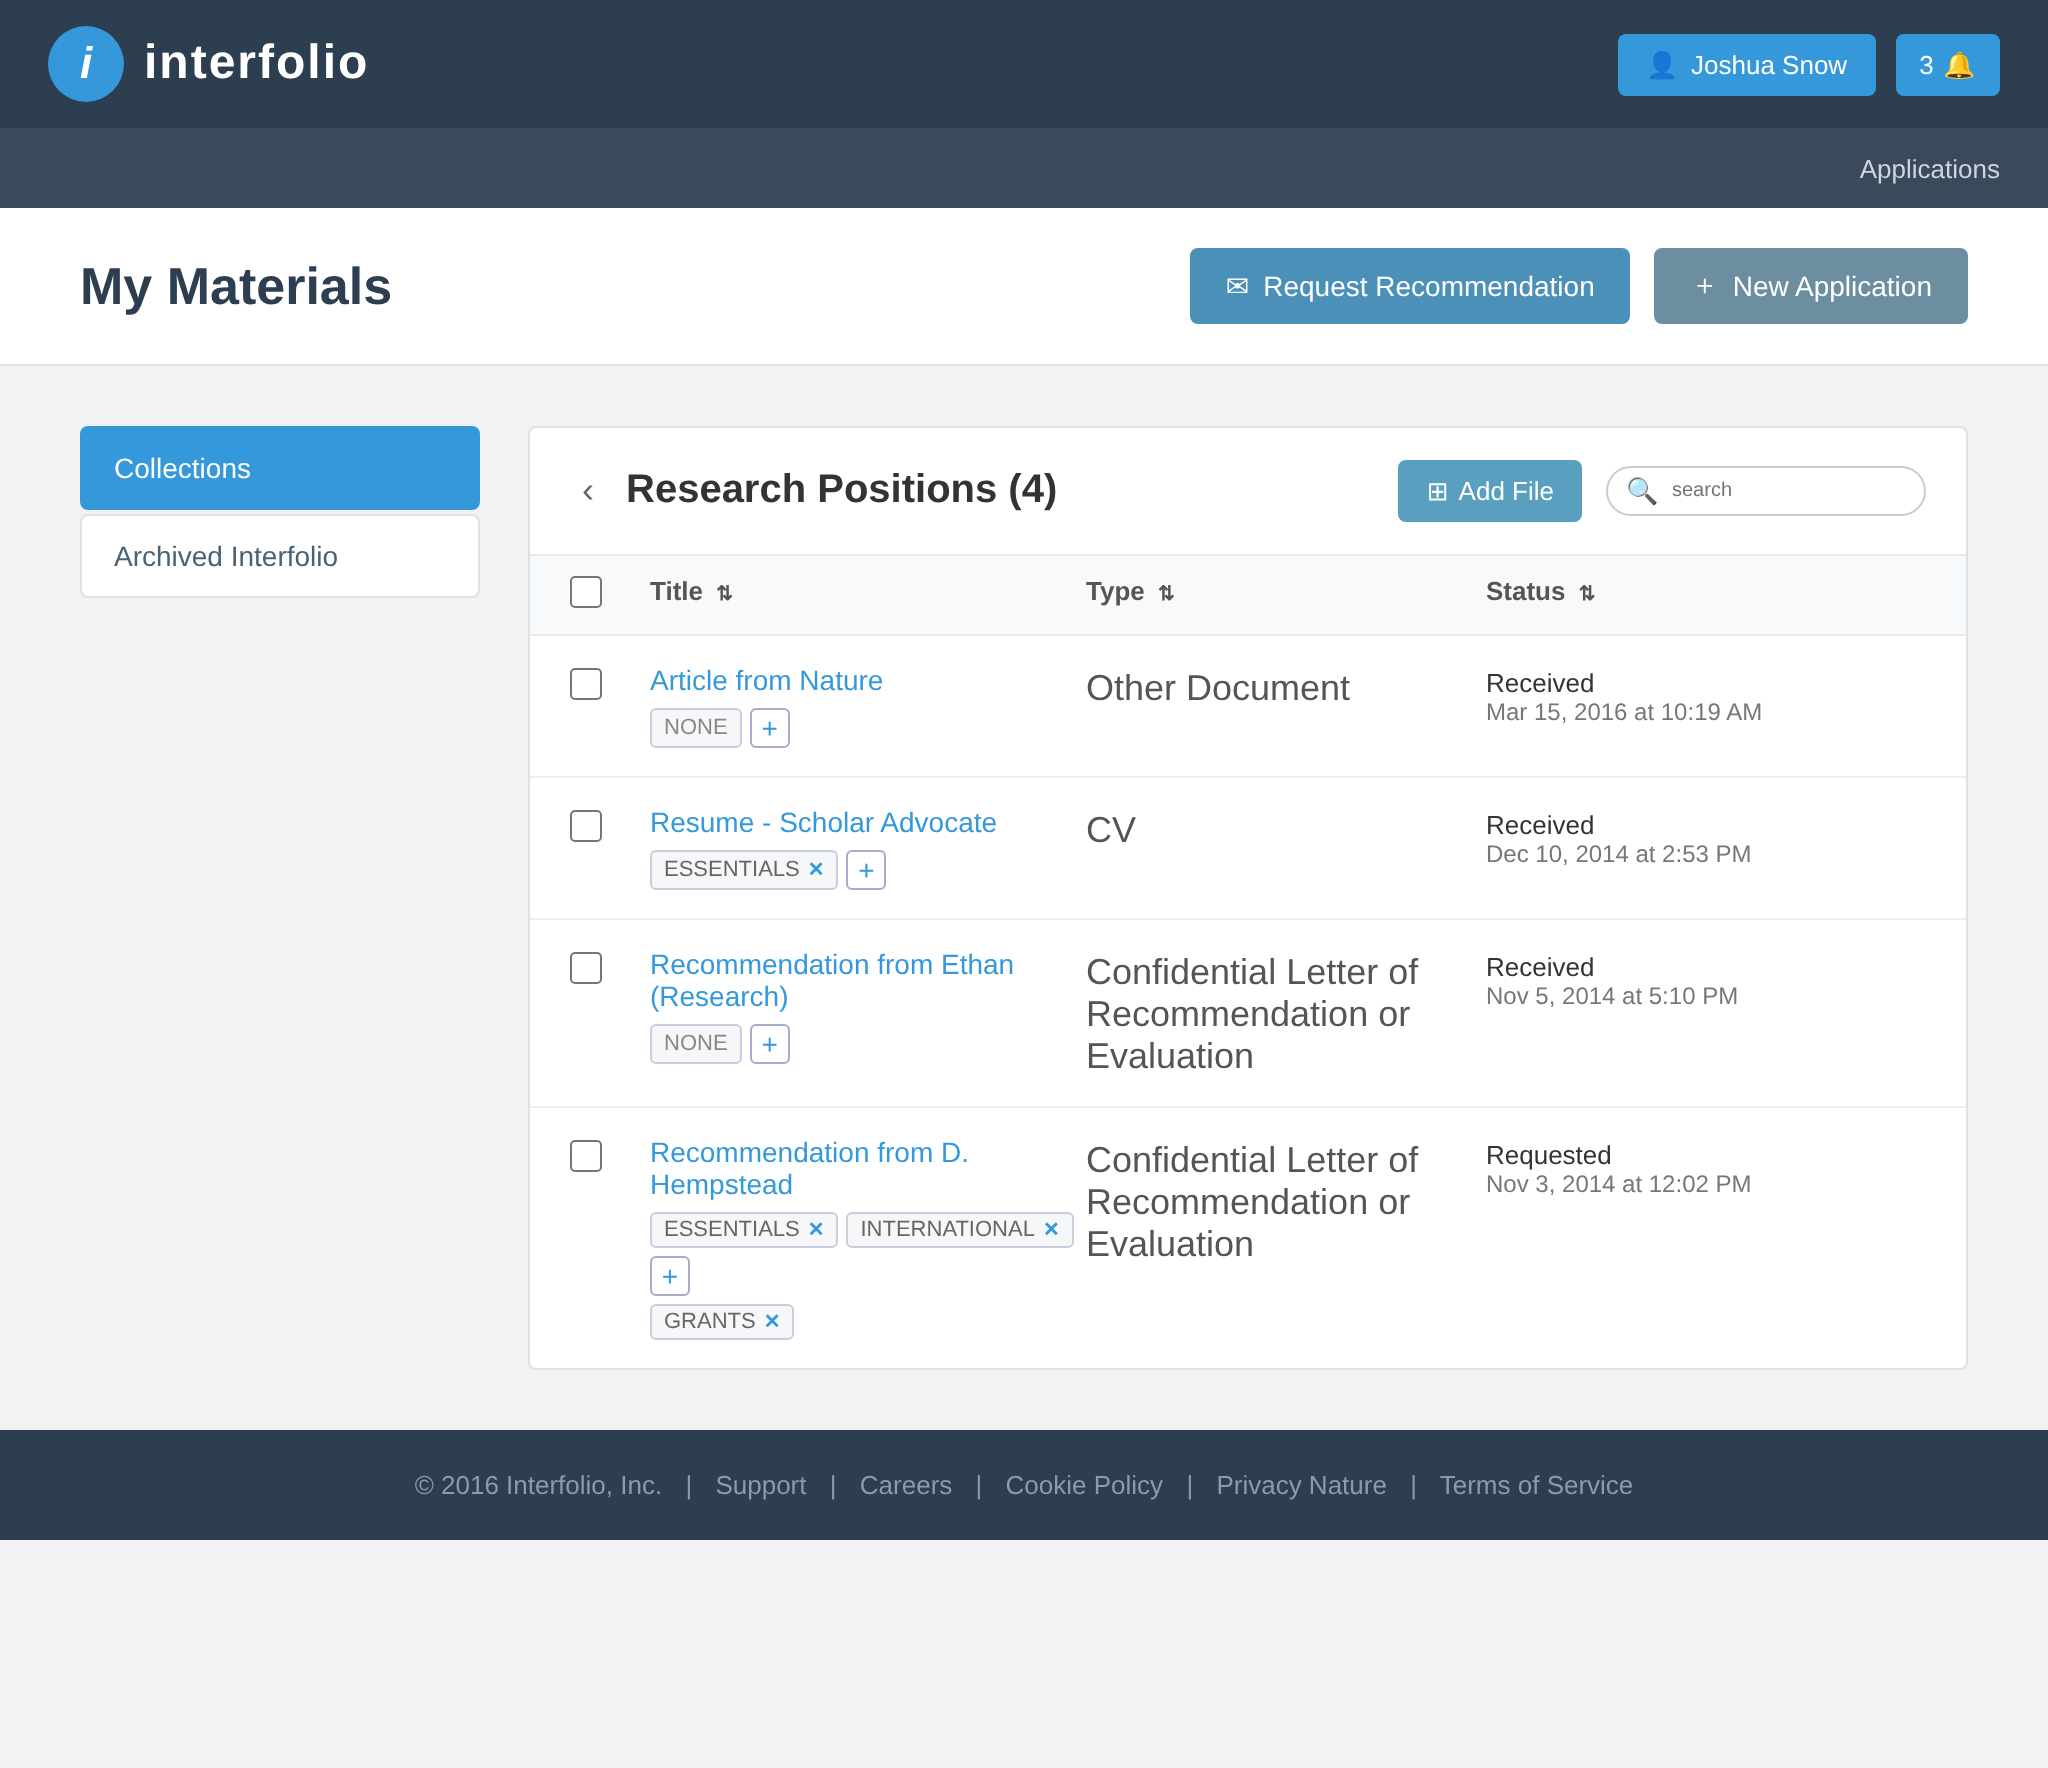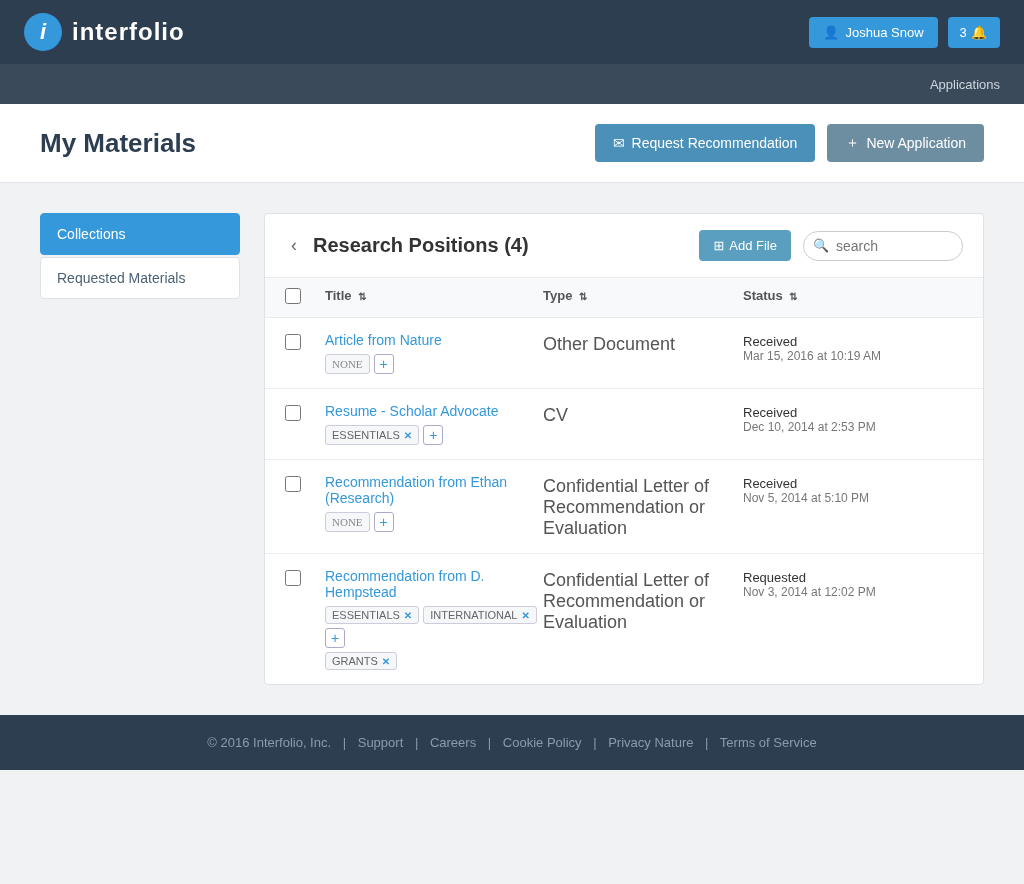--- a/index.html
+++ b/index.html
@@ -205,21 +205,21 @@
       cursor: pointer;
       font-size: 13px;
       display: flex;
       align-items: center;
       gap: 5px;
     }
     .search-box {
       border: 1px solid #ccc;
       border-radius: 20px;
       padding: 6px 14px 6px 32px;
-      font-size: 14px;
+      font-size: 10px;
       color: #999;
       background: white;
       position: relative;
       width: 160px;
       outline: none;
     }
     .search-wrapper {
       position: relative;
       display: flex;
       align-items: center;
@@ -295,21 +295,20 @@
     .tag-none {
       display: inline-flex;
       align-items: center;
       gap: 4px;
       border: 1px solid #ccd;
       border-radius: 3px;
       padding: 2px 6px;
       font-size: 11px;
       color: #888;
       background: #f5f7f9;
-      font-family: Liberation Serif, serif;
     }
     .tag-x {
       color: #3498db;
       cursor: pointer;
       font-size: 10px;
       font-weight: bold;
     }
     .tag-plus {
       display: inline-flex;
       align-items: center;
@@ -395,21 +394,21 @@
   </div>
 </div>
 
 <div class="main-content">
 
   <aside class="sidebar">
     <div class="sidebar-item active">
       <span>Collections</span>
     </div>
     <div class="sidebar-item">
-      <span>Requested Materials</span>
+      <span>Archived Interfolio</span>
     </div>
   </aside>
 
   <div class="content-area">
 
     <div class="content-header">
       <div class="content-title-row">
         <button class="back-btn">‹</button>
         <h2 class="content-title">Research Positions (4)</h2>
       </div>

